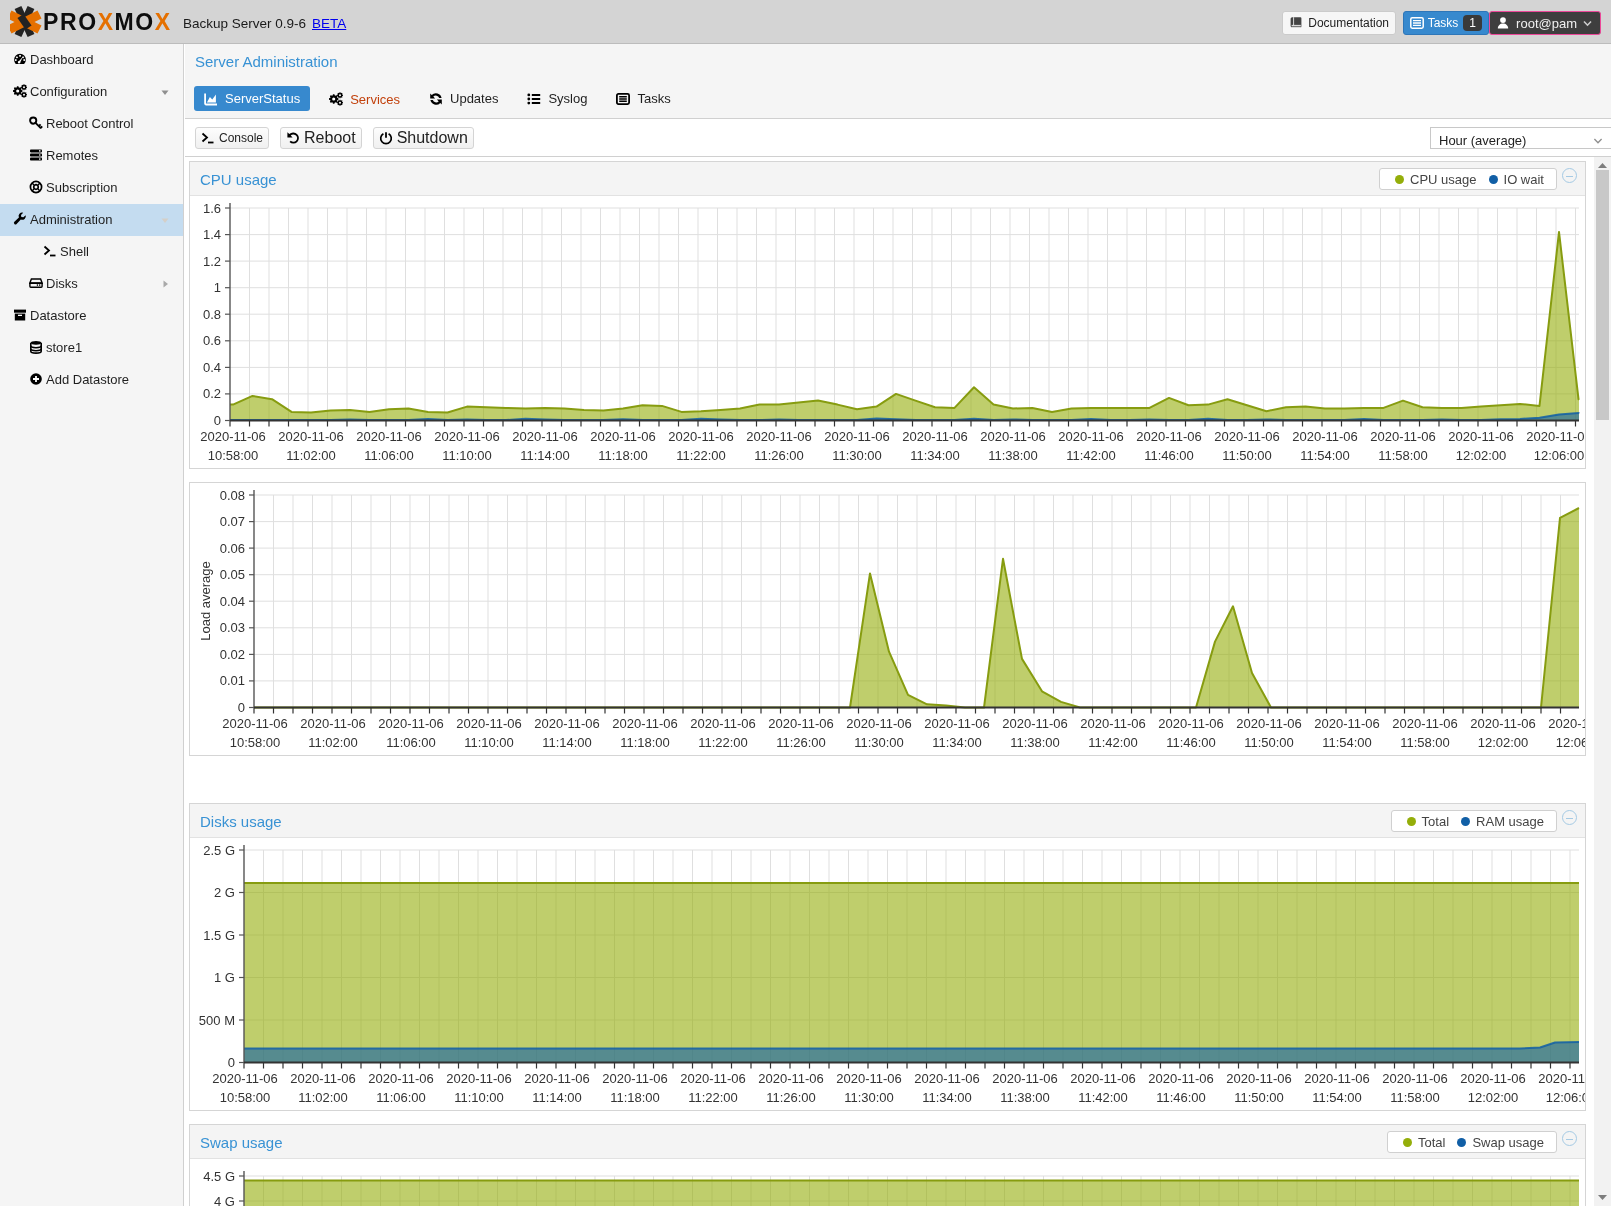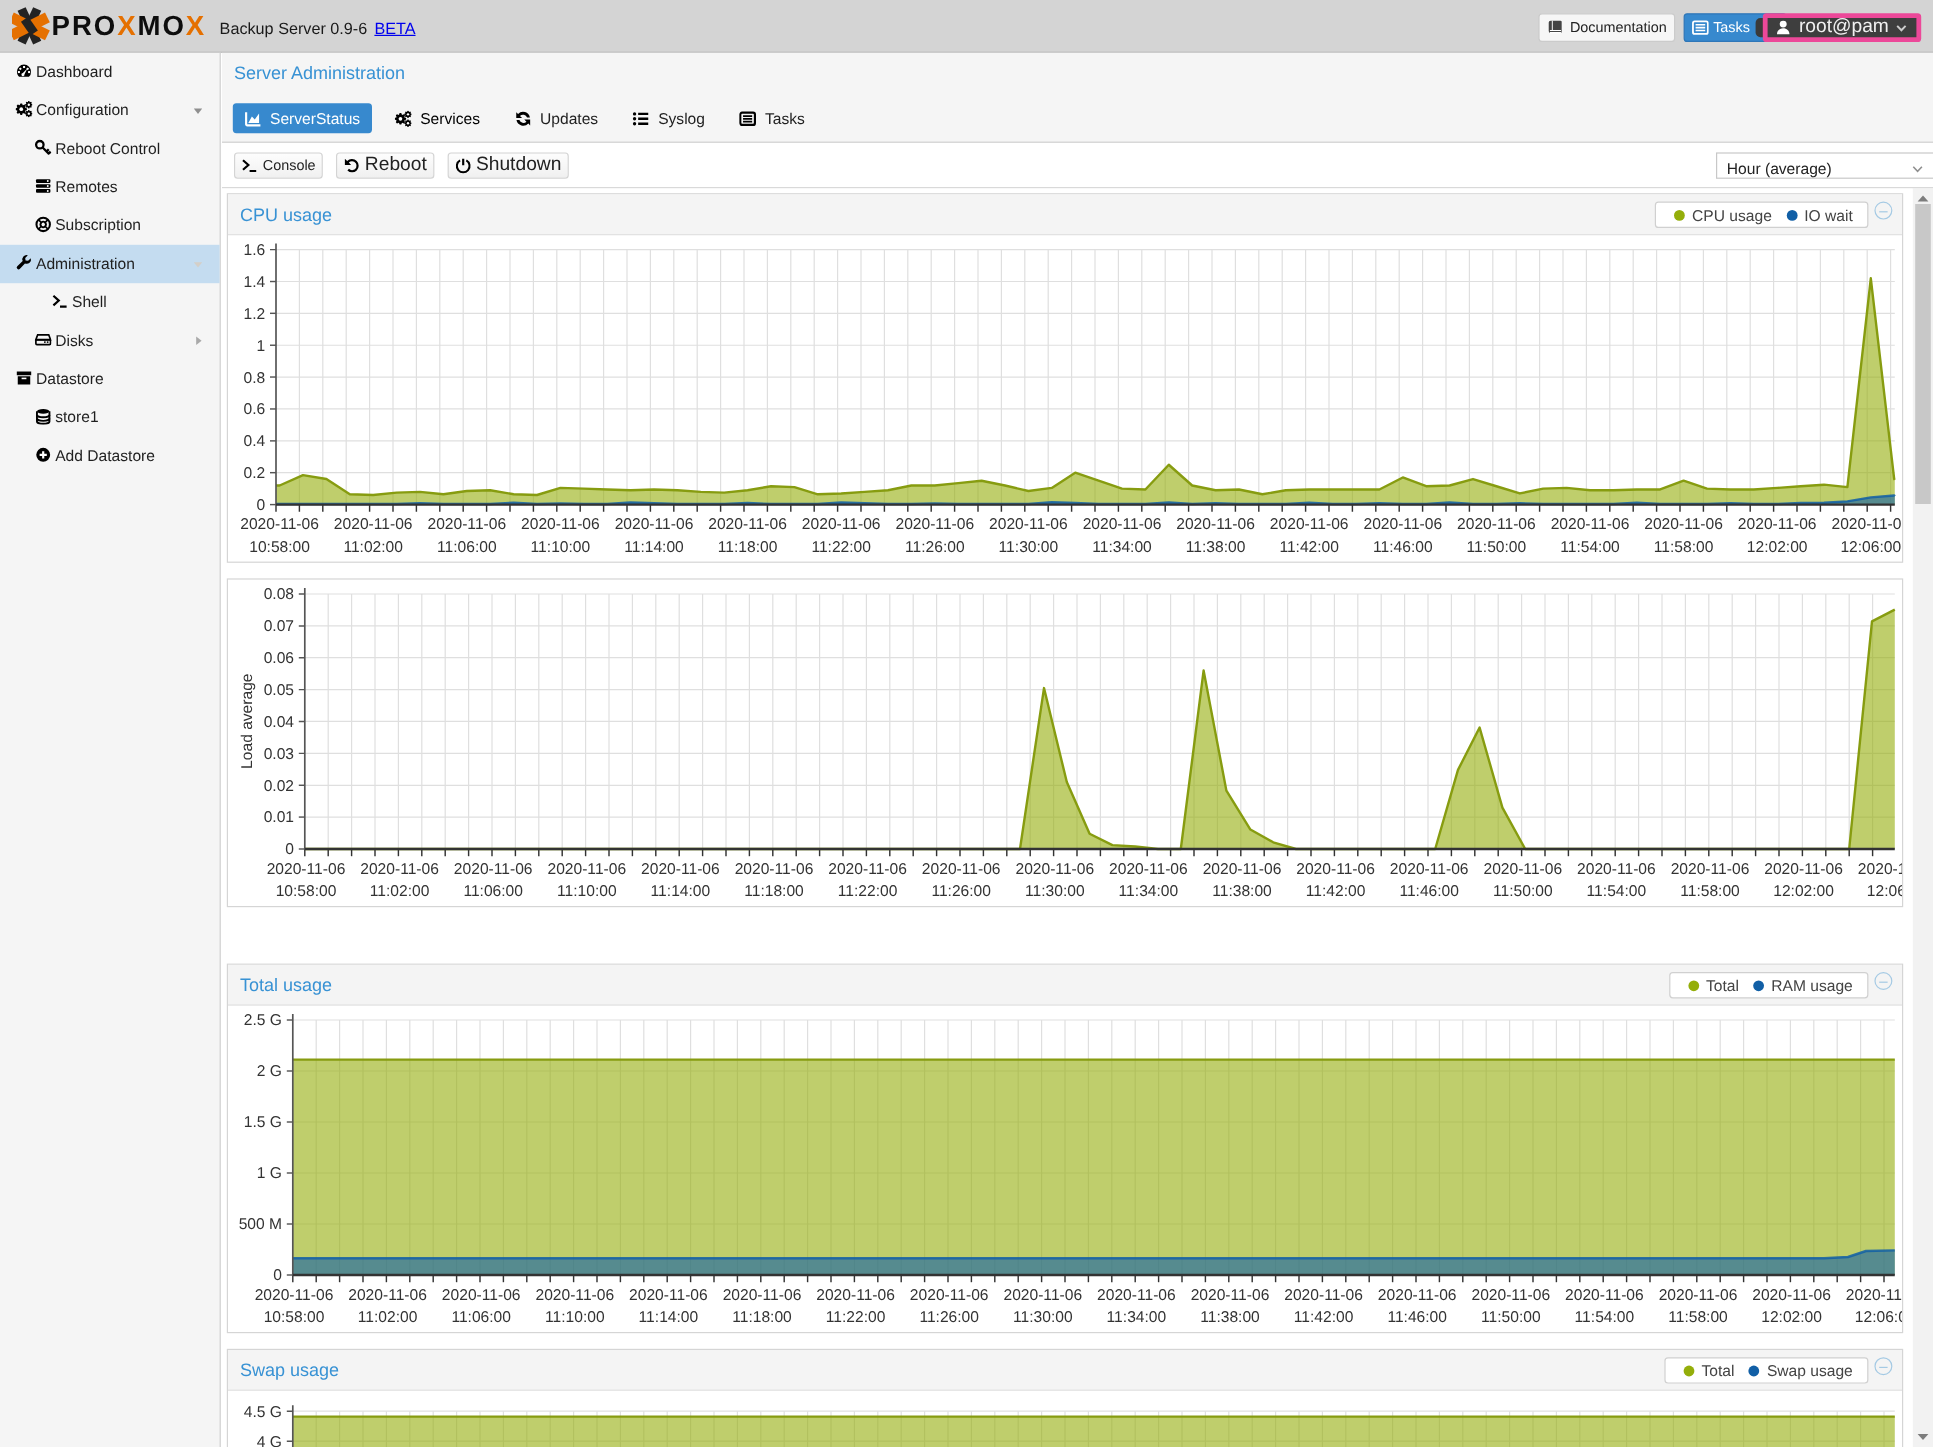--- a/index.html
+++ b/index.html
@@ -27,21 +27,21 @@
           <path d="M2.6 9.4h9.2M2.6 11.2h9.2" stroke="#fff" stroke-width="0.9"></path>
           <path d="M4.6 1.2v8" stroke="#fff" stroke-width="0.8"></path>
         </svg>
       </span>Documentation</span>
   <span style="position:absolute;right:122px;top:11px;display:inline-flex;align-items:center;height:24px;background:#3789ce;border:1px solid #2e76b8;border-radius:3px;padding:0 6px;font-size:12px;color:#fff"><span style="margin-right:4px;display:inline-flex">
         <svg width="14" height="14" viewBox="0 0 14 14" style="vertical-align:-2px;">
           <rect x="0.8" y="1.8" width="12.4" height="10.4" rx="1.4" fill="none" stroke="#fff" stroke-width="1.5"></rect>
           <path d="M3 4.6h8M3 7h8M3 9.4h8" stroke="#fff" stroke-width="1.3"></path>
         </svg>
       </span>Tasks<span style="display:inline-block;background:#3a3a3a;color:#fff;border-radius:4px;padding:1px 6px;margin-left:5px;font-size:12px">1</span></span>
-  <span style="position:absolute;right:10px;top:11px;display:inline-flex;align-items:center;height:24px;background:#3e3e3e;border:4px solid #ec4899;border-radius:3px;padding:0 6px;font-size:16px;color:#f0f0f0"><span style="margin-right:6px;display:inline-flex">
+  <span style="position:absolute;right:10px;top:11px;display:inline-flex;align-items:center;height:24px;background:#3e3e3e;border:1px solid #ec4899;border-radius:3px;padding:0 6px;font-size:13px;color:#f0f0f0"><span style="margin-right:6px;display:inline-flex">
         <svg width="14" height="14" viewBox="0 0 14 14" style="vertical-align:-2px;">
           <circle cx="7" cy="4.1" r="2.9" fill="#fff"></circle>
           <path d="M1.8 12.6c0-2.9 2.3-5 5.2-5s5.2 2.1 5.2 5z" fill="#fff"></path>
         </svg>
       </span>root@pam<span style="margin-left:4px;display:inline-flex">
         <svg width="13" height="13" viewBox="0 0 13 13" style="vertical-align:-2px">
           <path d="M3 4.5l3.5 3.7L10 4.5" stroke="#ccc" stroke-width="1.6" fill="none"></path>
         </svg>
       </span></span>
 </div>
@@ -117,21 +117,21 @@
         </svg></span><span style="margin-left:0px;color:#1f1f1f">Add Datastore</span></div>
 </div>
 
 <div style="position:absolute;left:185px;top:44px;right:0;height:75px;background:#f5f5f5;border-bottom:1px solid #d0d0d0">
   <span style="position:absolute;left:10px;top:9px;font-size:15px;color:#3892d4">Server Administration</span>
   <div style="position:absolute;left:9px;top:42px;white-space:nowrap"><span style="display:inline-flex;align-items:center;height:25px;background:#3789ce;border-radius:3px;color:#fff;padding:0 10px;margin-right:9px;font-size:13px"><span style="margin-right:7px;display:inline-flex">
           <svg width="14" height="14" viewBox="0 0 14 14" style="vertical-align:-2px;">
             <path d="M1.1 1.6v10a.9.9 0 0 0 .9.9h11" stroke="#fff" stroke-width="1.8" fill="none"></path>
             <path d="M2.9 10.4 5.9 5l2.4 2.6 3.6-5v7.8z" fill="#fff"></path>
           </svg>
-        </span>ServerStatus</span><span style="display:inline-flex;align-items:center;height:25px;color:#000000;padding:0 10px;margin-right:9px;font-size:13px"><span style="margin-right:7px;display:inline-flex">
+        </span>ServerStatus</span><span style="display:inline-flex;height:25px;color:#c2410c;padding:0 10px;margin-right:9px;font-size:13px"><span style="margin-right:7px;display:inline-flex">
           <svg width="14" height="14" viewBox="0 0 14 14" style="vertical-align:-2px;">
             <polygon points="9.45,6.33 9.45,7.67 7.89,8.32 8.53,9.89 7.59,10.83 6.02,10.19 5.37,11.75 4.03,11.75 3.38,10.19 1.81,10.83 0.87,9.89 1.51,8.32 -0.05,7.67 -0.05,6.33 1.51,5.68 0.87,4.11 1.81,3.17 3.38,3.81 4.03,2.25 5.37,2.25 6.02,3.81 7.59,3.17 8.53,4.11 7.89,5.68" fill="#000"></polygon>
             <circle cx="4.7" cy="7.0" r="1.536" fill="#fff"></circle>
             <polygon points="14.07,2.87 14.07,3.73 13.06,4.15 13.48,5.16 12.86,5.78 11.85,5.36 11.43,6.37 10.57,6.37 10.15,5.36 9.14,5.78 8.52,5.16 8.94,4.15 7.93,3.73 7.93,2.87 8.94,2.45 8.52,1.44 9.14,0.82 10.15,1.24 10.57,0.23 11.43,0.23 11.85,1.24 12.86,0.82 13.48,1.44 13.06,2.45" fill="#000"></polygon>
             <circle cx="11.0" cy="3.3" r="0.9920000000000001" fill="#fff"></circle>
             <polygon points="14.07,10.27 14.07,11.13 13.06,11.55 13.48,12.56 12.86,13.18 11.85,12.76 11.43,13.77 10.57,13.77 10.15,12.76 9.14,13.18 8.52,12.56 8.94,11.55 7.93,11.13 7.93,10.27 8.94,9.85 8.52,8.84 9.14,8.22 10.15,8.64 10.57,7.63 11.43,7.63 11.85,8.64 12.86,8.22 13.48,8.84 13.06,9.85" fill="#000"></polygon>
             <circle cx="11.0" cy="10.7" r="0.9920000000000001" fill="#fff"></circle>
           </svg>
         </span>Services</span><span style="display:inline-flex;align-items:center;height:25px;color:#1f1f1f;padding:0 10px;margin-right:9px;font-size:13px"><span style="margin-right:7px;display:inline-flex">
           <svg width="14" height="14" viewBox="0 0 14 14" style="vertical-align:-2px;">
@@ -600,21 +600,21 @@
         <text x="1313" y="245" text-anchor="middle" font-size="13" fill="#333333">2020-11-06</text>
         <text x="1313" y="264" text-anchor="middle" font-size="13" fill="#333333">12:02:00</text>
         <text x="1391" y="245" text-anchor="middle" font-size="13" fill="#333333">2020-11-06</text>
         <text x="1391" y="264" text-anchor="middle" font-size="13" fill="#333333">12:06:00</text>
         <text x="20" y="118" text-anchor="middle" font-size="13" fill="#333333" transform="rotate(-90 20 118)">Load average</text>
       </svg>
     </div>
 </div>
 <div style="position:absolute;left:189px;top:803px;width:1397px;border:1px solid #d5d5d5;background:#fff">
 <div style="height:34px;background:#f4f4f4;border-bottom:1px solid #e2e2e2;position:relative">
-<span style="position:absolute;left:10px;top:9px;font-size:15px;color:#3892d4">Total usage</span>
+<span style="position:absolute;left:10px;top:9px;font-size:15px;color:#3892d4">Disks usage</span>
 <span style="position:absolute;right:28px;top:6px"><span style="display:inline-flex;align-items:center;height:22px;background:#fff;border:1px solid #d0d0d0;border-radius:3px;padding:0 12px 0 3px;font-size:13px">
           <span style="display:inline-block;width:9px;height:9px;border-radius:50%;background:#94ae0a;margin:0 6px 0 12px;"></span>
           <span style="color:#444">Total</span>
           <span style="display:inline-block;width:9px;height:9px;border-radius:50%;background:#115fa6;margin:0 6px 0 12px;"></span>
           <span style="color:#444">RAM usage</span>
         </span></span>
 <span style="position:absolute;right:8px;top:6px;line-height:0"><span style="display:inline-block;width:15px;height:15px;border:1px solid #a5cae4;border-radius:50%;margin-left:7px;position:relative;vertical-align:middle"><span style="position:absolute;left:3px;right:3px;top:6.5px;height:1.5px;background:#a5cae4"></span></span></span>
 </div>
 <div style="height:272px;overflow:hidden">
       <svg width="1397" height="272" viewBox="0 0 1397 272" style="display:block">

